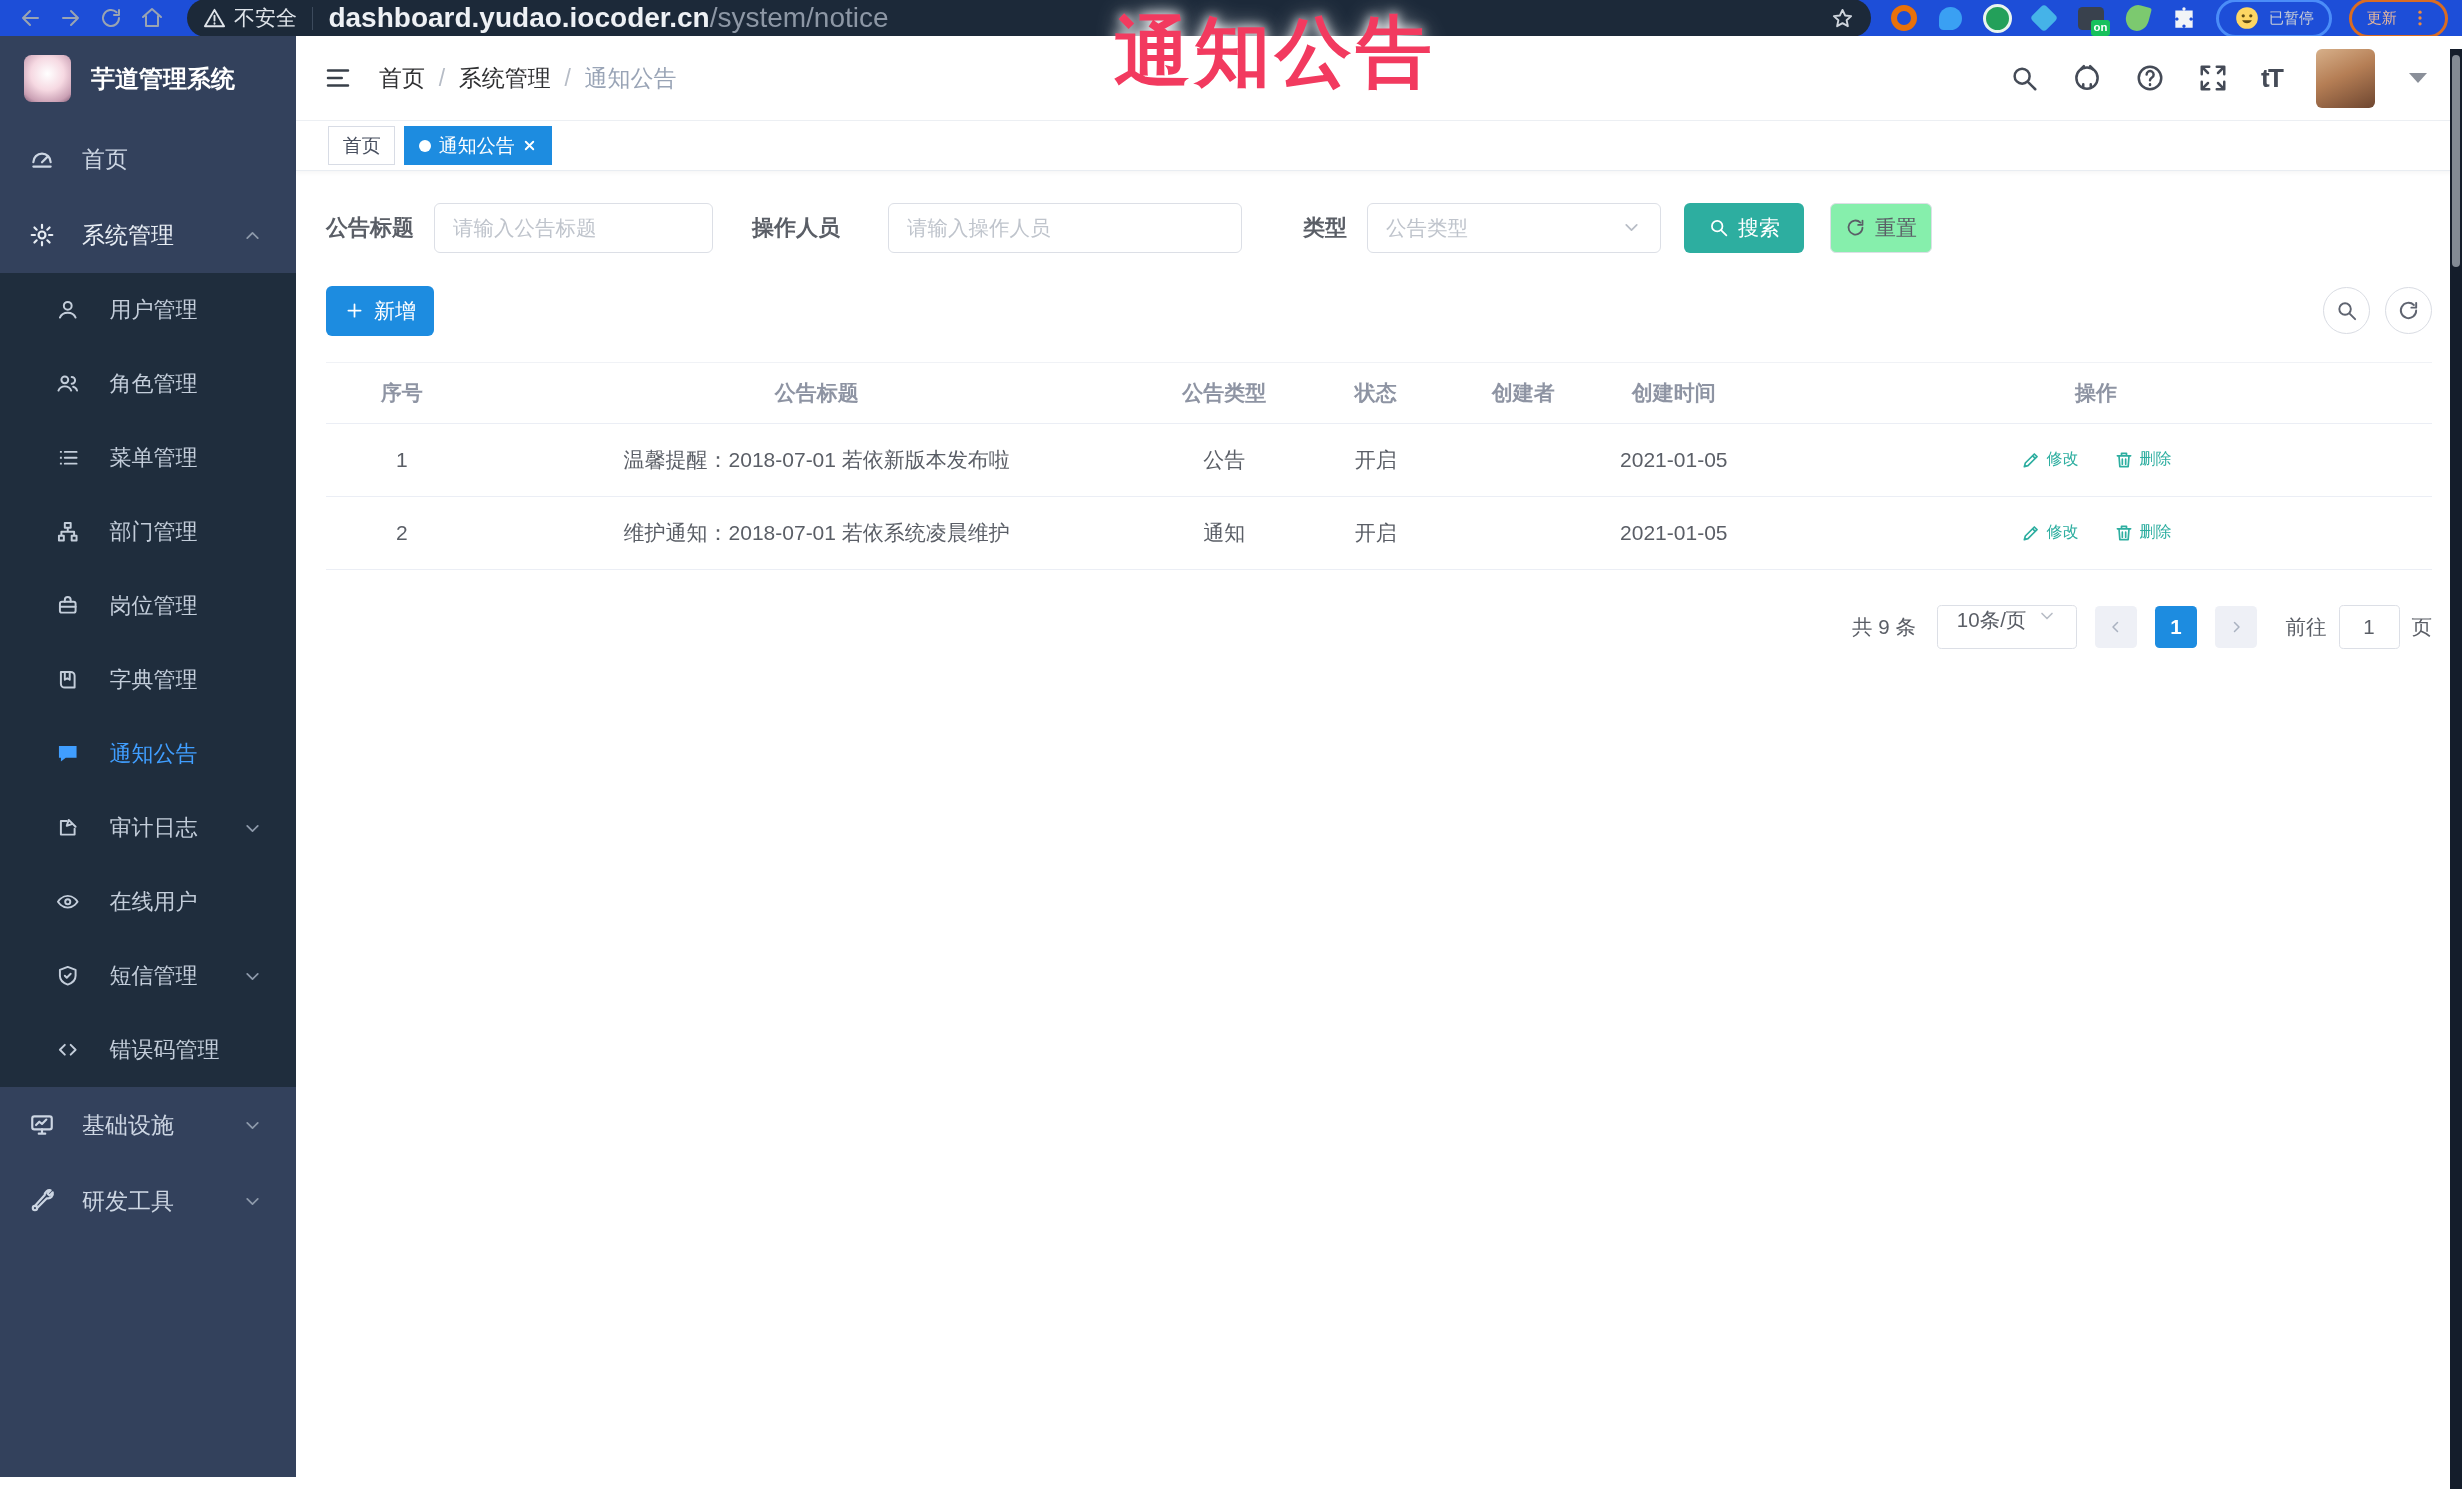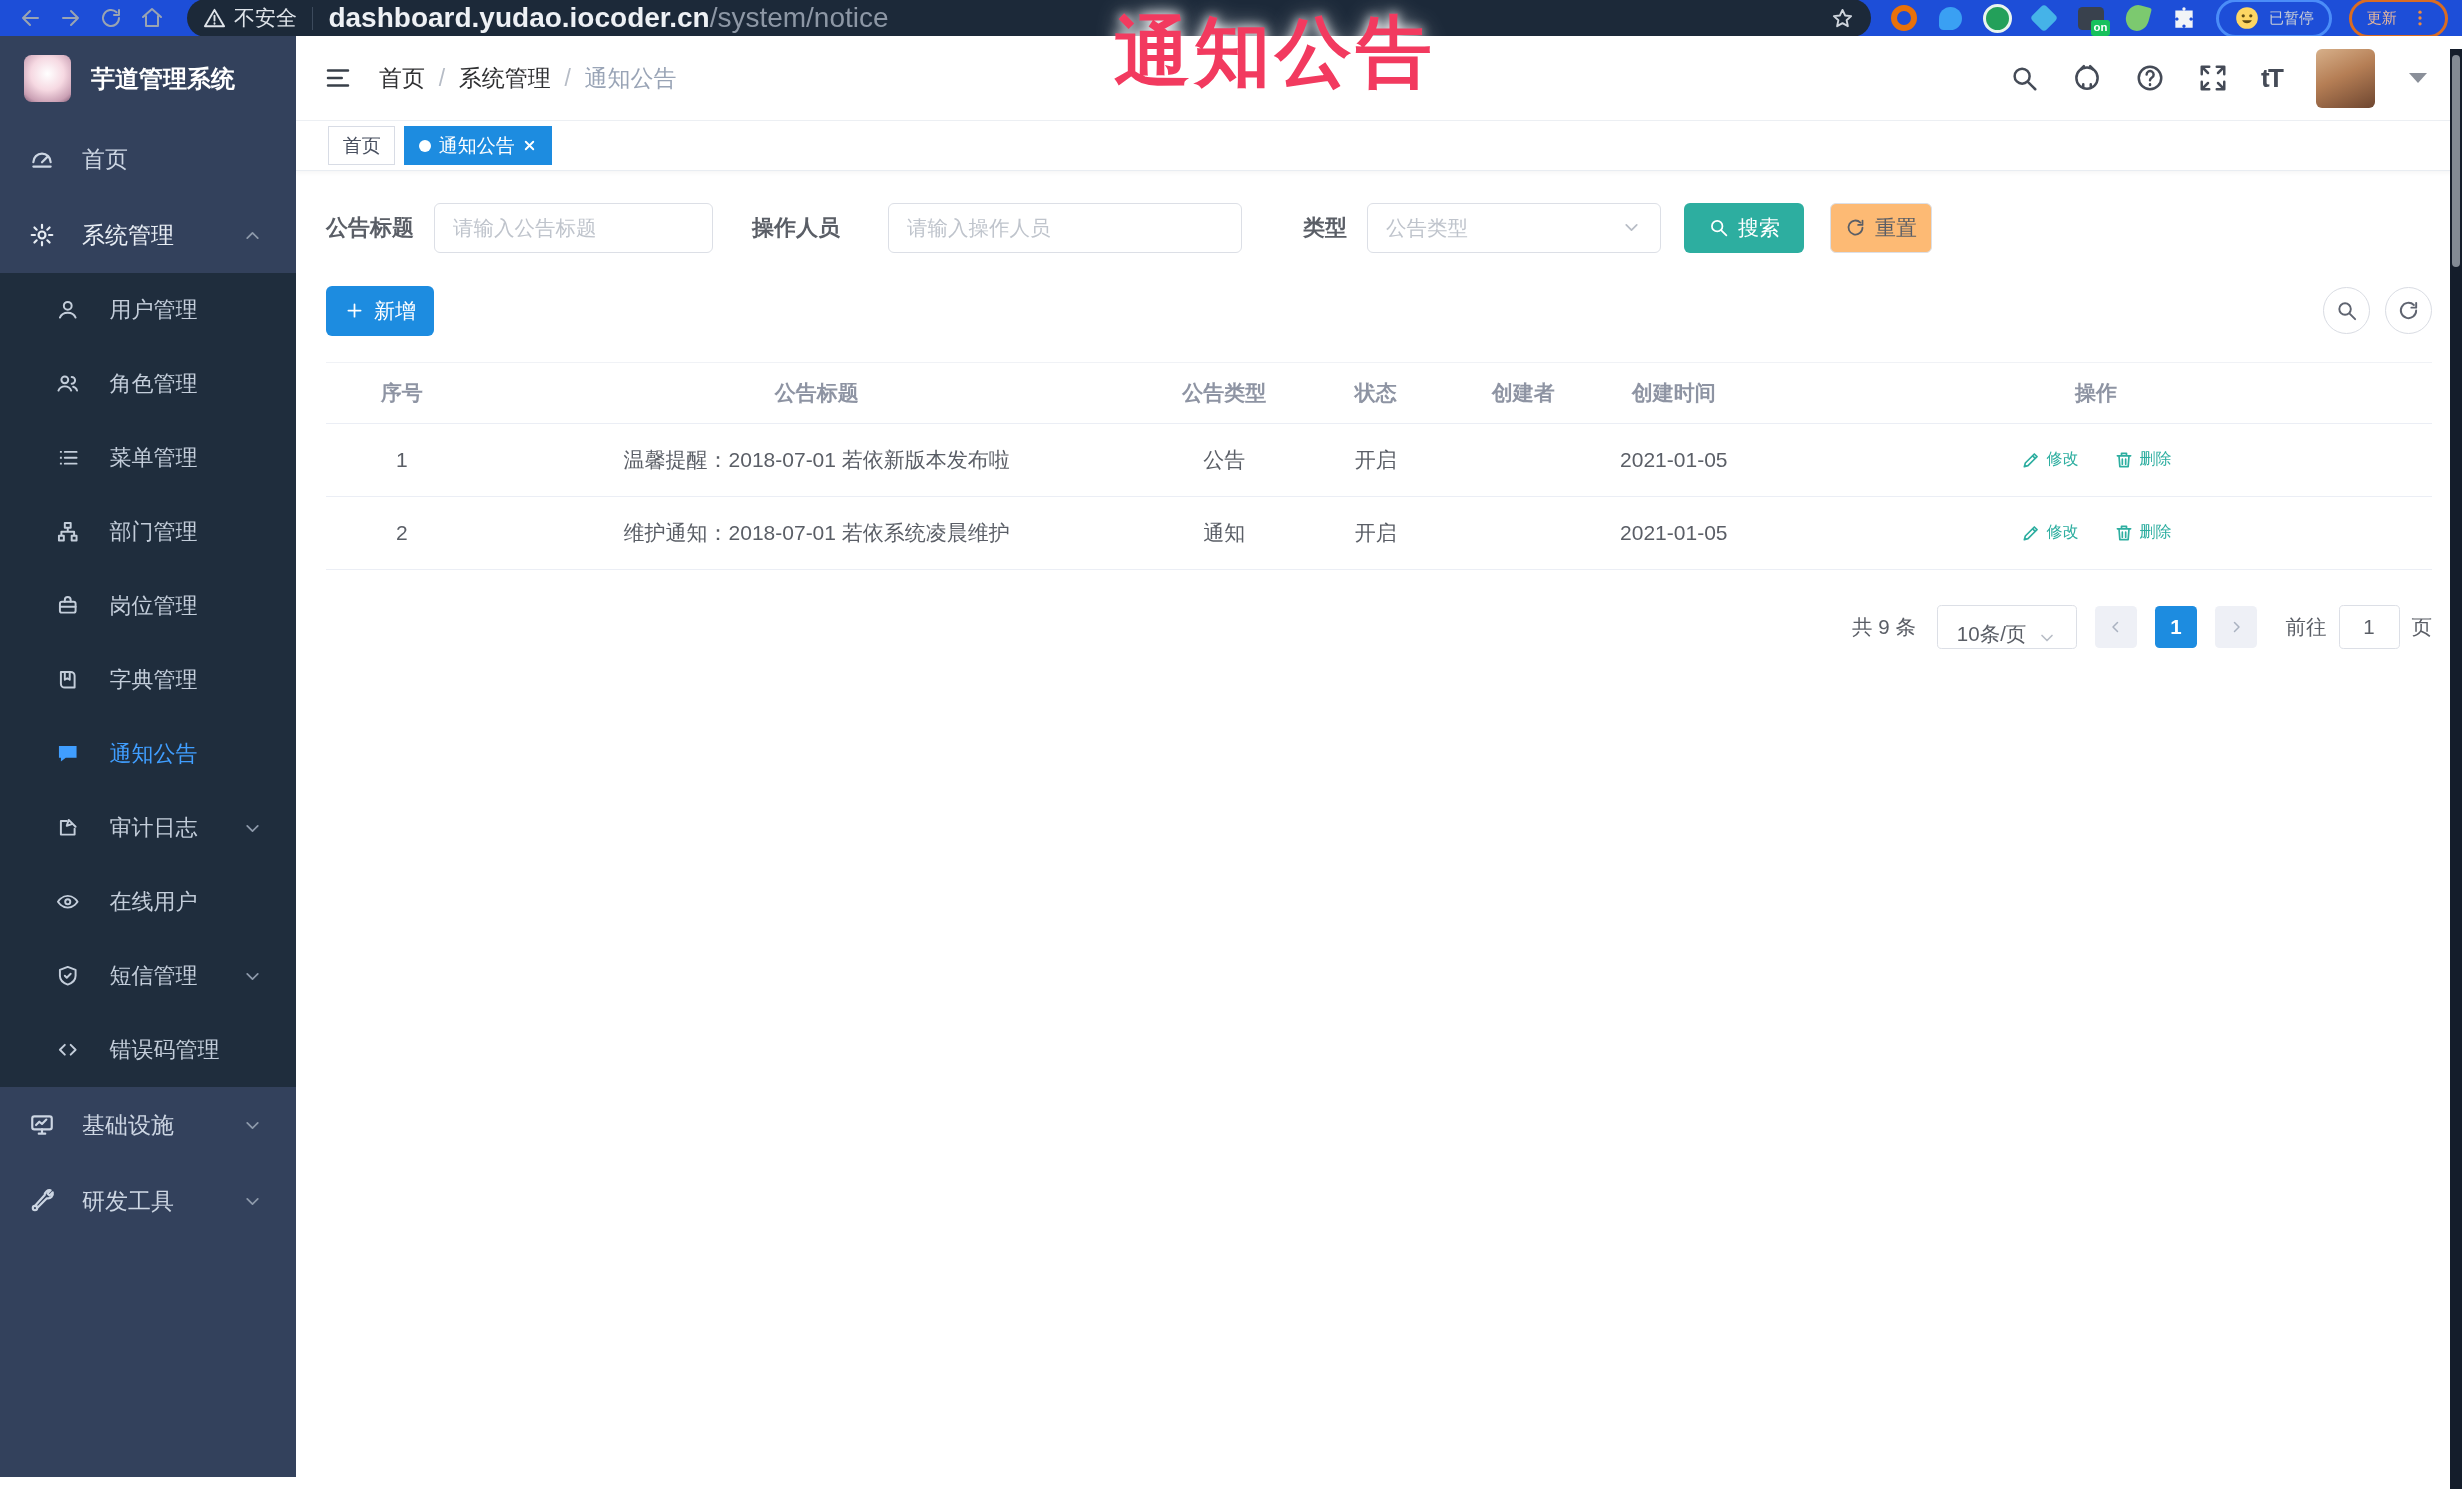--- a/index.html
+++ b/index.html
@@ -78,38 +78,38 @@
   .f-label { font-size:22px; font-weight:bold; color:#5a5e66; margin-right:20px; white-space:nowrap; }
   .f-input { height:50px; border:0.8px solid #dcdfe6; border-radius:6px; display:flex; align-items:center; padding:0 18px; color:#bfc4cc; font-size:20.5px; background:#fff; }
   .in1 { width:279px; }
   .in2 { width:354px; margin-right:0;margin-left:28px; }
   .sel { width:294px; justify-content:space-between; }
   .sel .chev { width:21px; height:21px; color:#b8bdc6; }
   .ml1 { margin-left:39px; } .ml2 { margin-left:61px; } .ml3 { margin-left:23px; } .ml4 { margin-left:26px; }
   .btn { height:50px; border-radius:6px; display:flex; align-items:center; justify-content:center; gap:9px; font-size:21px; cursor:pointer; border:0.8px solid transparent; }
   .btn svg { width:21px; height:21px; }
   .btn-search { width:120px; background:#2daea0; color:#fff; }
-  .btn-reset { width:102px; background:#fdba74; border-color:#dcdfe6; color:#5a5e66; }
+  .btn-reset { width:102px; background:#86efac; border-color:#dcdfe6; color:#5a5e66; }
   .btn-add { width:108px; background:#1d8ce0; color:#fff; }
 
   .toolbar-row { margin-top:33px; display:flex; align-items:center; }
   .circle-btns { margin-left:auto; display:flex; gap:15px; }
   .cbtn { width:47px; height:47px; border-radius:50%; border:0.8px solid #d9dce3; background:#fff; color:#5f6470; display:flex; align-items:center; justify-content:center; cursor:pointer; }
   .cbtn svg { width:23px; height:23px; }
 
   table.grid { width:100%; margin-top:26px; border-collapse:collapse; table-layout:fixed; }
   .grid th { height:61px; font-size:21px; color:#8e94a3; font-weight:bold; text-align:center; border-top:0.8px solid #f0f2f6; border-bottom:0.8px solid #ebeef5; }
   .grid td { height:73px; font-size:21px; color:#5a5e66; text-align:center; border-bottom:0.8px solid #ebeef5; }
   .ops { display:flex; align-items:center; justify-content:center; gap:35px; }
   .op-link { color:#2daea0; font-size:16px; display:flex; align-items:center; gap:6px; cursor:pointer; }
   .op-link svg { width:20px; height:20px; }
 
   .pagination { margin-top:35px; display:flex; align-items:center; justify-content:flex-end; gap:18px; font-size:20.5px; color:#5a5e66; }
   .pg-total { margin-right:3px; }
-  .pg-size { width:140px; height:44px; border:0.8px solid #dcdfe6; border-radius:4.6px; display:flex; align-items:flex-end; justify-content:center; gap:10.6px; color:#5a5e66; cursor:pointer; }
+  .pg-size { width:140px; height:44px; border:0.8px solid #dcdfe6; border-radius:4.6px; display:flex; align-items:flex-start; justify-content:center; gap:10.6px; color:#5a5e66; cursor:pointer; }
   .pg-size .chev { width:20px; height:20px; color:#b8bdc6; }
   .pg-btn { width:42px; height:42px; border-radius:4.6px; background:#eef0f6; color:#aab2c0; display:flex; align-items:center; justify-content:center; cursor:pointer; }
   .pg-btn svg { width:18px; height:18px; }
   .pg-page { width:42px; height:42px; border-radius:4.6px; background:#1d8ce0; color:#fff; display:flex; align-items:center; justify-content:center; font-weight:bold; cursor:pointer; }
   .pg-goto { display:flex; align-items:center; gap:12px; margin-left:10.6px; }
   .pg-input { width:61px; height:44px; border:0.8px solid #dcdfe6; border-radius:4.6px; text-align:center; font-size:20.5px; color:#5a5e66; }
 
   .scrollbar { position:absolute; right:0; top:49px; width:12px; height:1441px; background:#141d2b; }
   .scroll-thumb { position:absolute; top:6px; left:2.3px; width:7.6px; height:212px; border-radius:4.6px; background:#828a94; }
 

